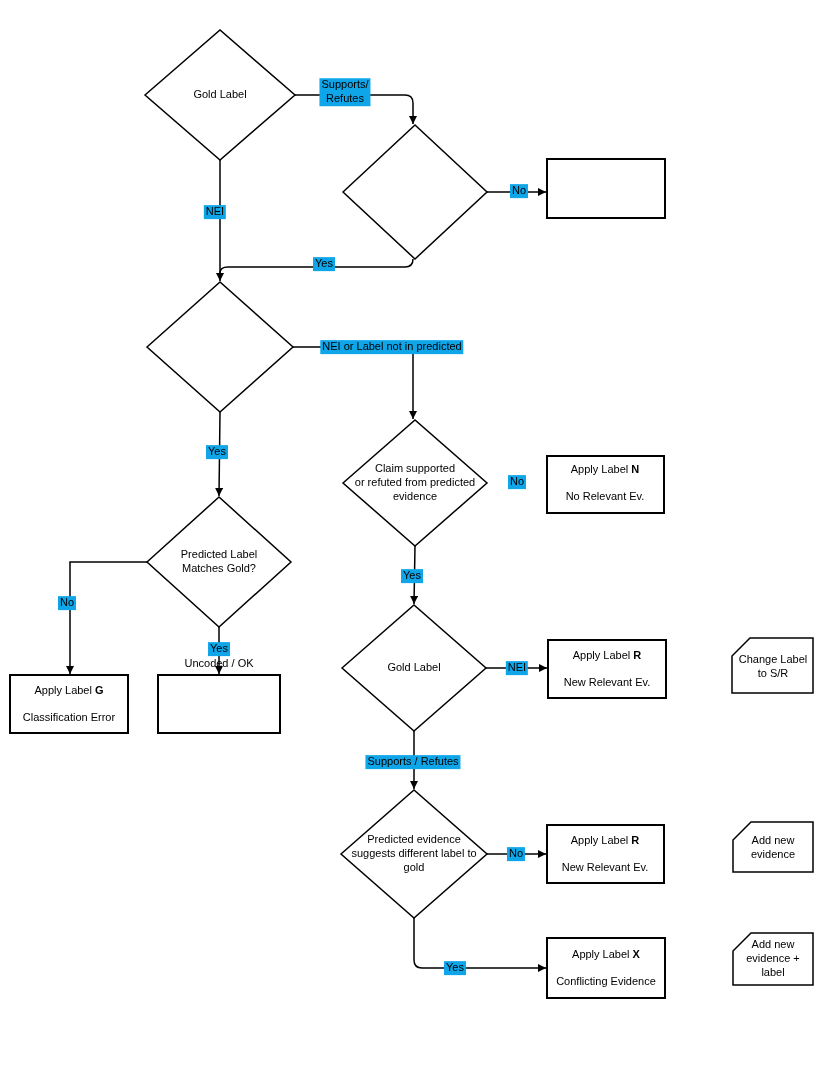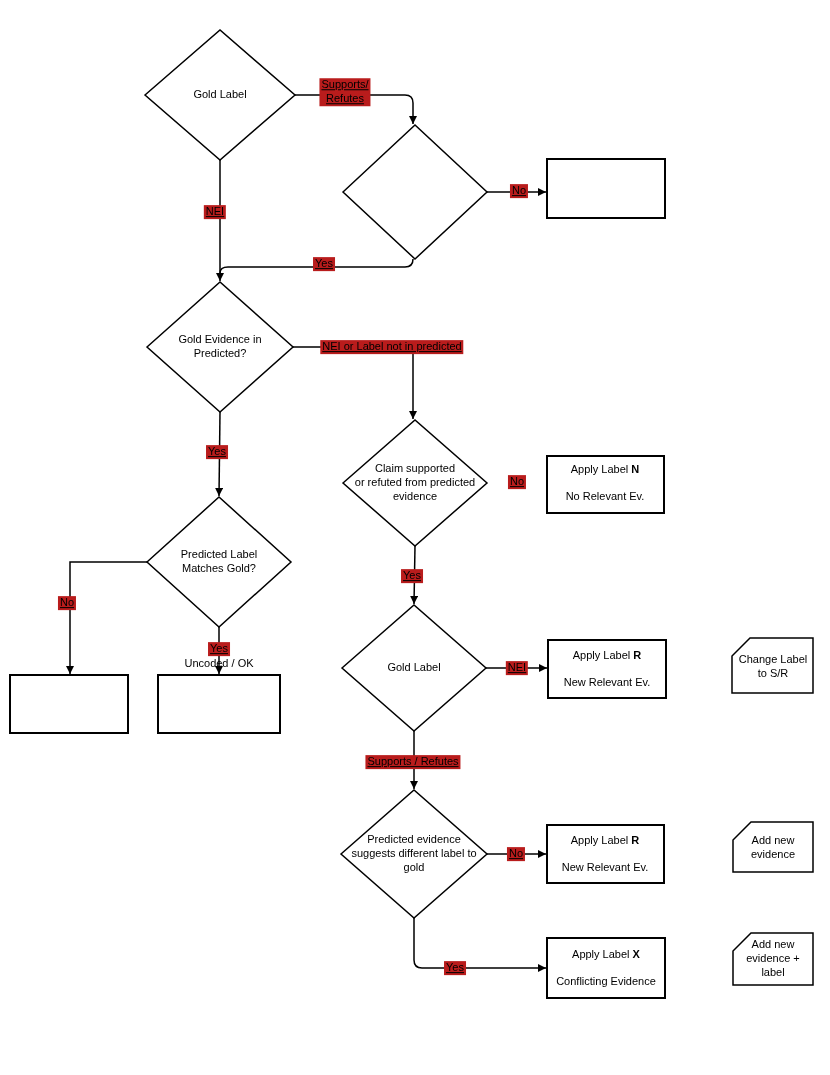--- a/index.html
+++ b/index.html
@@ -23,24 +23,23 @@
   .lbl {
     position: absolute;
     transform: translate(-50%, -50%);
     text-align: center;
     white-space: pre-line;
     font-size: 11px;
     line-height: 1.25;
     color: #000000;
   }
   .elbl {
-    background: #b91c1c;
+    background: #0ea5e9;
     padding: 0 2px;
     white-space: pre-line;
-    text-decoration: underline;
   }
   .boxlbl { width: 130px; }
   .dialbl { width: 150px; }
   .notelbl { width: 96px; }
 </style>
 </head>
 <body>
 
 <div class="canvas">
 
@@ -92,35 +91,37 @@
 
     <g stroke="#000000" stroke-width="1.5" fill="#ffffff">
 
       <polygon points="750,638 813,638 813,693 732,693 732,656"></polygon>
       <polygon points="751,822 813,822 813,872 733,872 733,840"></polygon>
       <polygon points="751,933 813,933 813,985 733,985 733,951"></polygon>
     </g>
   </svg>
 
   <div class="lbl dialbl" style="left:220px; top:95px;">Gold Label</div>
-  <div class="lbl dialbl" style="left:220px; top:347px;">Gold Evidence in
-Predicted?</div>
   <div class="lbl dialbl" style="left:415px; top:483px;">Claim supported
 or refuted from predicted
 evidence</div>
   <div class="lbl dialbl" style="left:219px; top:562px;">Predicted Label
 Matches Gold?</div>
   <div class="lbl dialbl" style="left:414px; top:668px;">Gold Label</div>
   <div class="lbl dialbl" style="left:414px; top:854px;">Predicted evidence
 suggests different label to
 gold</div>
 
   <div class="lbl boxlbl" style="left:605px; top:483px;">
     <div><span>Apply Label</span> <b>N</b></div>
     <div>No Relevant Ev.</div>
+  </div>
+  <div class="lbl boxlbl" style="left:69px; top:704px;">
+    <div><span>Apply Label</span> <b>G</b></div>
+    <div>Classification Error</div>
   </div>
   <div class="lbl boxlbl" style="left:219px; top:664px;">Uncoded / OK</div>
   <div class="lbl boxlbl" style="left:607px; top:669px;">
     <div><span>Apply Label</span> <b>R</b></div>
     <div>New Relevant Ev.</div>
   </div>
   <div class="lbl boxlbl" style="left:605px; top:854px;">
     <div><span>Apply Label</span> <b>R</b></div>
     <div>New Relevant Ev.</div>
   </div>

